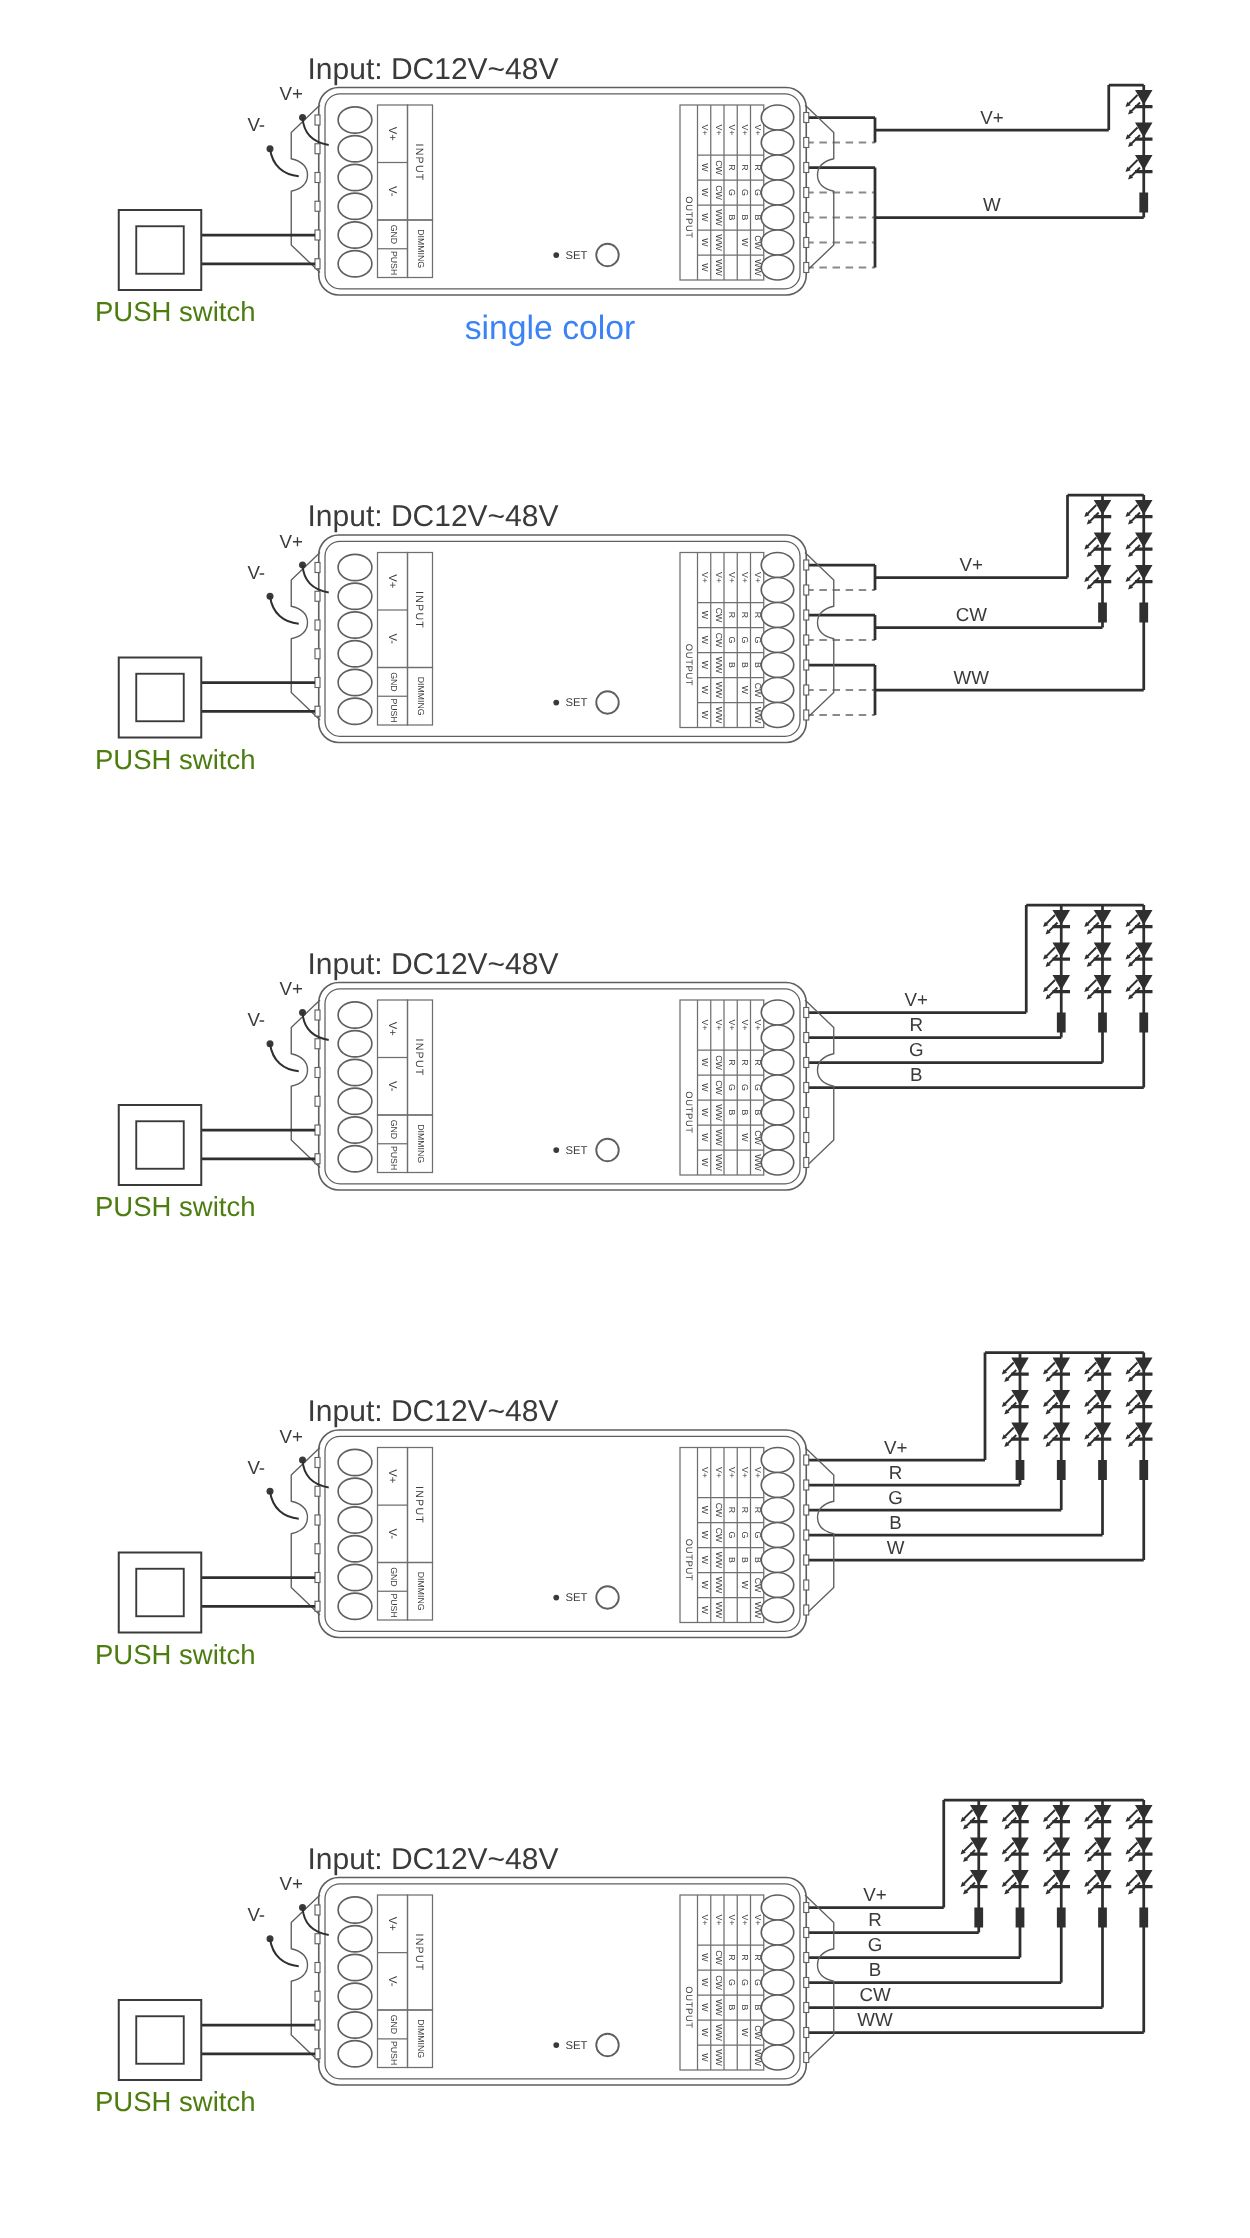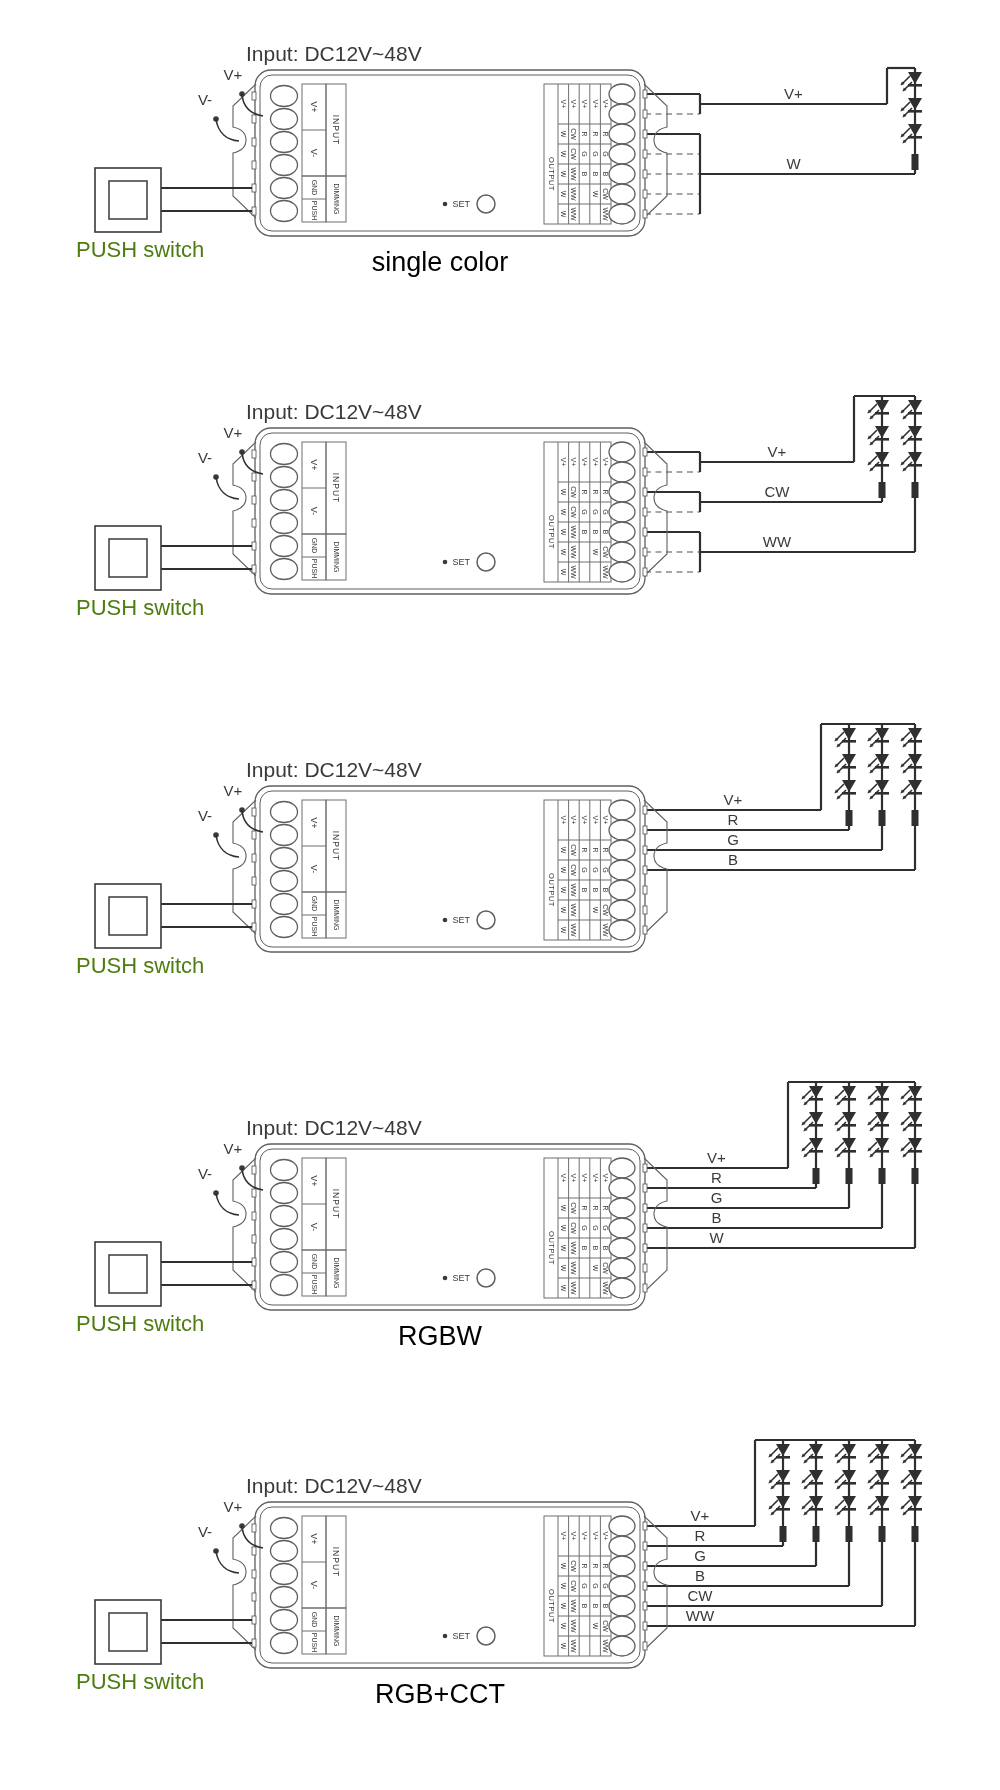--- a/index.html
+++ b/index.html
@@ -1,22 +1,22 @@
 <!DOCTYPE html>
 <html><head>
 <meta charset="utf-8">
 <style>
   html,body{margin:0;padding:0;background:#ffffff;}
   body{width:1000px;font-family:"Liberation Sans", sans-serif;color:#3a3a3a;}
   .block{position:relative;width:1000px;height:358px;overflow:hidden;}
   .canvas{position:absolute;left:0;top:0;width:1000px;height:358px;}
   .canvas svg{display:block;}
-  .input-label{position:absolute;left:246px;top:42px;font-size:21px;color:#3a3a3a;z-index:2;}
+  .input-label{position:absolute;left:246px;top:42px;font-size:24px;color:#3a3a3a;z-index:2;}
   .push-label{position:absolute;left:76px;top:237px;font-size:22px;color:#4d7c0f;z-index:2;}
-  .title{position:absolute;left:0;top:247px;width:880px;text-align:center;font-size:27px;color:#000000;z-index:2;}
+  .title{position:absolute;left:0;top:247px;width:880px;text-align:center;font-size:27px;color:#3b82f6;z-index:2;}
 </style>
 </head>
 <body>
 
 <div id="app">
 
   <section class="block">
     <div class="canvas">
         <svg width="1000" height="358" viewBox="0 0 1000 358">
           <line x1="645" y1="94" x2="700" y2="94" stroke="#2f2f2f" stroke-width="2.2"></line>
@@ -803,21 +803,20 @@
           <text x="233" y="80" font-size="15" fill="#3a3a3a" text-anchor="middle" font-family="&quot;Liberation Sans&quot;, sans-serif">V+</text>
           <circle cx="242" cy="94" r="2.8" fill="#3a3a3a"></circle>
           <path d="M242 94 C243 108 251 114 263 116" fill="none" stroke="#2f2f2f" stroke-width="1.6"></path>
           <text x="205" y="105" font-size="15" fill="#3a3a3a" text-anchor="middle" font-family="&quot;Liberation Sans&quot;, sans-serif">V-</text>
           <circle cx="216" cy="119" r="2.8" fill="#3a3a3a"></circle>
           <path d="M216 119 C218 133 227 140 239 141" fill="none" stroke="#2f2f2f" stroke-width="1.6"></path>
         </svg>
       </div>
     <div class="input-label">Input: DC12V~48V</div>
     <div class="push-label">PUSH switch</div>
-    <div class="title">RGBW</div>
   </section>
 
   <section class="block">
     <div class="canvas">
         <svg width="1000" height="358" viewBox="0 0 1000 358">
           <line x1="645" y1="94" x2="755" y2="94" stroke="#2f2f2f" stroke-width="2.2"></line>
           <line x1="755" y1="94" x2="755" y2="8" stroke="#2f2f2f" stroke-width="2.2"></line>
           <line x1="755" y1="8" x2="915" y2="8" stroke="#2f2f2f" stroke-width="2.2"></line>
           <text x="700" y="89" font-size="15" fill="#3a3a3a" text-anchor="middle" font-family="&quot;Liberation Sans&quot;, sans-serif">V+</text>
           <line x1="645" y1="114" x2="783" y2="114" stroke="#2f2f2f" stroke-width="2.2"></line>
@@ -1073,16 +1072,15 @@
           <text x="233" y="80" font-size="15" fill="#3a3a3a" text-anchor="middle" font-family="&quot;Liberation Sans&quot;, sans-serif">V+</text>
           <circle cx="242" cy="94" r="2.8" fill="#3a3a3a"></circle>
           <path d="M242 94 C243 108 251 114 263 116" fill="none" stroke="#2f2f2f" stroke-width="1.6"></path>
           <text x="205" y="105" font-size="15" fill="#3a3a3a" text-anchor="middle" font-family="&quot;Liberation Sans&quot;, sans-serif">V-</text>
           <circle cx="216" cy="119" r="2.8" fill="#3a3a3a"></circle>
           <path d="M216 119 C218 133 227 140 239 141" fill="none" stroke="#2f2f2f" stroke-width="1.6"></path>
         </svg>
       </div>
     <div class="input-label">Input: DC12V~48V</div>
     <div class="push-label">PUSH switch</div>
-    <div class="title">RGB+CCT</div>
   </section>
 
 </div>
 
 </body></html>

